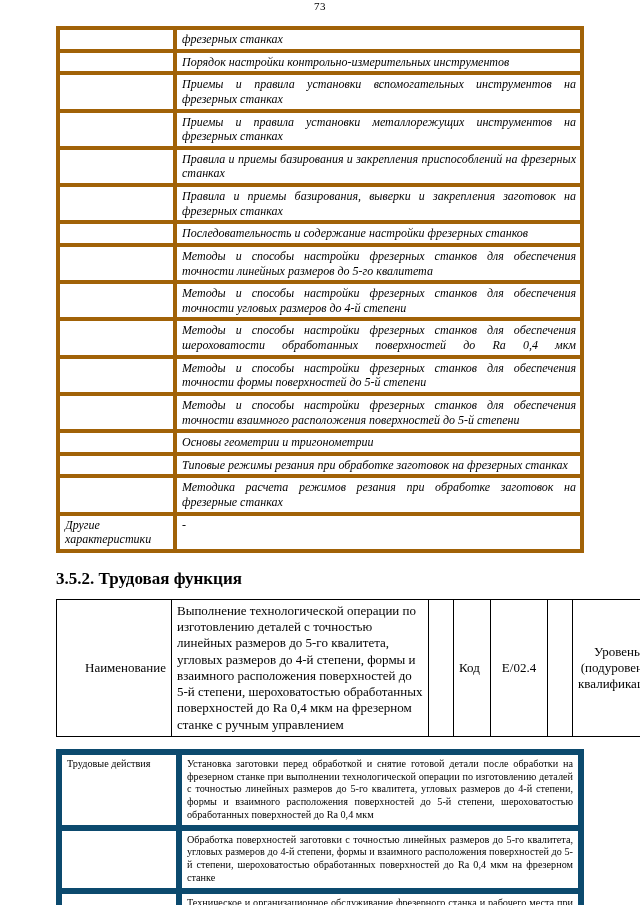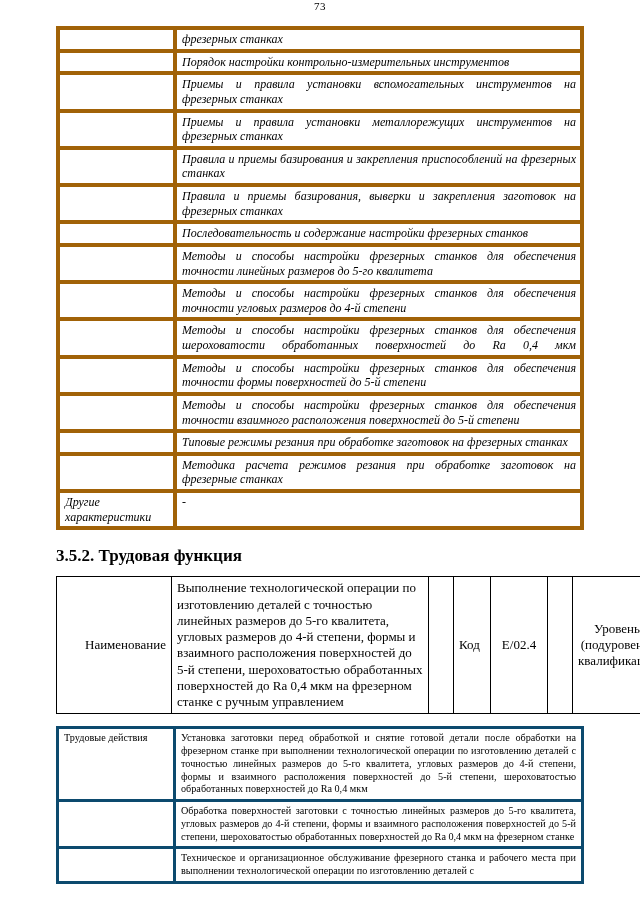--- a/index.html
+++ b/index.html
@@ -95,21 +95,21 @@
     text-align: center;
     font-size: 9.4px;
     line-height: 1.15;
   }
   table.ta {
     border-collapse: collapse;
     width: 100%;
     table-layout: fixed;
   }
   table.ta td {
-    border: 3px solid #0c4a6e;
+    border: 6px solid #0c4a6e;
     font-size: 10.2px;
     line-height: 1.25;
     padding: 3px 5px;
     vertical-align: top;
     text-align: justify;
   }
   td.ta-label {
     width: 104px;
     text-align: left;
   }
@@ -168,20 +168,24 @@
         <td class="left-col"></td>
         <td class="justify-spread">Методы и способы настройки фрезерных станков для обеспечения шероховатости обработанных поверхностей до Ra 0,4 мкм</td>
       </tr>
       <tr>
         <td class="left-col"></td>
         <td>Методы и способы настройки фрезерных станков для обеспечения точности формы поверхностей до 5-й степени</td>
       </tr>
       <tr>
         <td class="left-col"></td>
         <td>Методы и способы настройки фрезерных станков для обеспечения точности взаимного расположения поверхностей до 5-й степени</td>
+      </tr>
+      <tr>
+        <td class="left-col"></td>
+        <td>Основы геометрии и тригонометрии</td>
       </tr>
       <tr>
         <td class="left-col"></td>
         <td>Типовые режимы резания при обработке заготовок на фрезерных станках</td>
       </tr>
       <tr>
         <td class="left-col"></td>
         <td>Методика расчета режимов резания при обработке заготовок на фрезерные станках</td>
       </tr>
       <tr>

